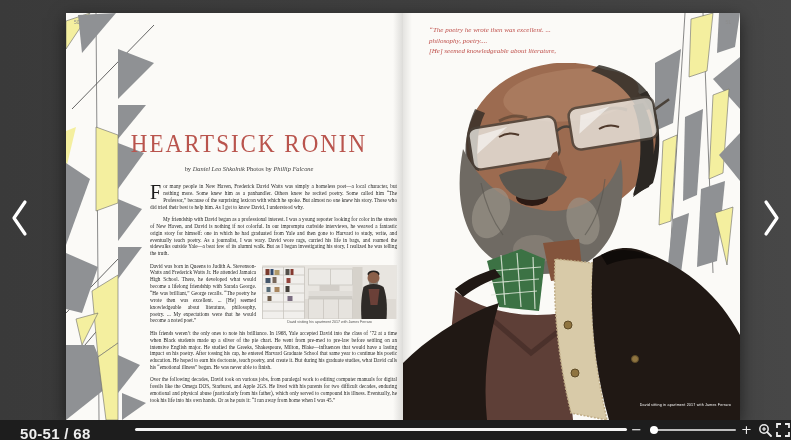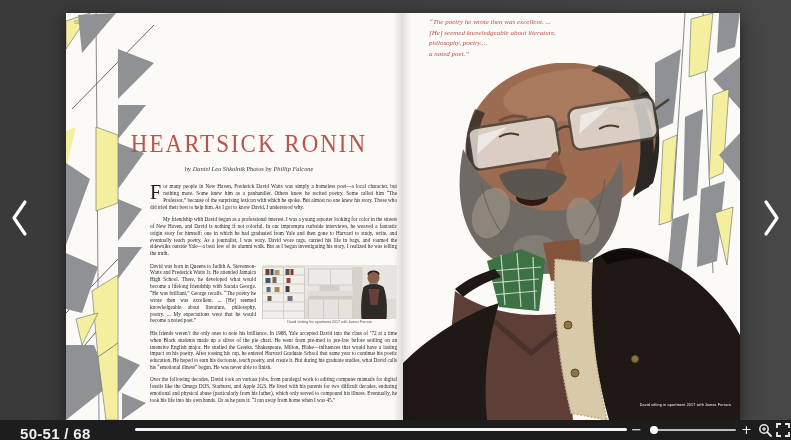--- a/index.html
+++ b/index.html
@@ -16,21 +16,21 @@
   .article-title{position:absolute;left:58px;top:103px;width:250px;text-align:center;font-family:"Liberation Serif",serif;font-weight:400;font-size:23px;letter-spacing:2px;color:#b9544d;transform:scaleY(1.10);z-index:2;}
   .byline{position:absolute;left:58px;top:152px;width:250px;text-align:center;font-family:"Liberation Serif",serif;font-size:6.4px;color:#3a3a3a;z-index:2;}
   .byline .it{font-style:italic;}
   .body-text{position:absolute;left:84px;top:170px;width:247px;font-family:"Liberation Serif",serif;font-size:5.2px;line-height:1.32;color:#262626;text-align:justify;z-index:2;}
   .body-text p{margin:0 0 5.5px;}
   .dropcap{float:left;font-size:20px;line-height:16px;padding:1px 2px 0 0;color:#1c1c1c;}
   .indent{text-indent:13px;}
   figure.apt{float:right;width:135px;margin:2px 0 3px 6px;padding:0;}
   figure.apt svg{display:block;}
   figure.apt figcaption{font-size:3.6px;color:#555;text-align:center;margin-top:1.5px;font-family:"Liberation Sans",sans-serif;}
-  .pull-quote{position:absolute;left:26px;top:4px;width:232px;font-family:"Liberation Serif",serif;font-style:italic;font-size:7px;line-height:1.5;color:#bf4f4a;z-index:3;}
+  .pull-quote{position:absolute;left:26px;top:12px;width:232px;font-family:"Liberation Serif",serif;font-style:italic;font-size:7px;line-height:1.5;color:#bf4f4a;z-index:3;}
   .portrait{position:absolute;left:0;top:50px;z-index:2;}
   .photo-caption-right{position:absolute;right:9px;bottom:13px;font-size:3.6px;color:#ffffff;z-index:4;letter-spacing:.2px;}
   .nav-btn{position:absolute;width:28px;height:42px;background:none;border:none;padding:0;cursor:pointer;z-index:10;}
   .nav-prev{left:6px;top:197px;}
   .nav-next{left:757px;top:197px;}
   .toolbar{position:absolute;left:0;bottom:0;width:791px;height:20px;background:#1d1d1d;z-index:11;}
   .page-indicator{position:absolute;left:20px;top:5px;font-size:15px;font-weight:bold;color:#efefef;letter-spacing:.3px;}
   .progress{position:absolute;left:135px;top:8px;width:492px;height:3px;background:#f4f4f4;border-radius:2px;cursor:pointer;}
   .zoom-out,.zoom-in{position:absolute;top:0;background:none;border:none;color:#ededed;font-size:13px;line-height:20px;padding:0;cursor:pointer;font-family:"DejaVu Sans",sans-serif;}
   .zoom-out{left:631px;}
@@ -146,23 +146,22 @@
         <polygon points="8,128 22,122 16,208 4,212" fill="#f4ef9f" stroke="#6a6a6a" stroke-width="0.6"></polygon>
         <polygon points="46,176 70,168 62,248 42,254" fill="#8f9194"></polygon>
         <polygon points="85,120 85,168 64,142" fill="#8f9194"></polygon>
         <polygon points="18,206 34,200 26,260 12,260" fill="#8f9194"></polygon>
         <polygon points="60,200 78,194 72,252" fill="#f4ef9f" stroke="#6a6a6a" stroke-width="0.6"></polygon>
       </svg>
       <div class="pagenum pr">51</div>
 
       <div class="pull-quote">
         <div>“The poetry he wrote then was excellent. ...</div>
+        <div>philosophy, poetry....</div>
         <div>[He] seemed knowledgeable about literature,</div>
-        <div>philosophy, poetry....</div>
-        <div>a noted poet.”</div>
       </div>
 
       <svg class="portrait" width="337" height="357" viewBox="0 0 337 357">
         <g>
           <path d="M244,28 C258,52 260,86 250,120 L230,134 C244,100 244,62 230,34 Z" fill="#2b2723"></path>
           <ellipse cx="158" cy="78" rx="95" ry="78" fill="#9c6b50" transform="rotate(-8 158 78)"></ellipse>
           <ellipse cx="168" cy="32" rx="68" ry="26" fill="#a97a5e" transform="rotate(-6 168 32)"></ellipse>
           <path d="M196,2 C226,8 246,24 252,44 L236,50 C228,30 210,14 188,8 Z" fill="#332e28" opacity="0.85"></path>
           <path d="M240,40 C252,64 254,96 246,124 L230,132 C240,102 240,66 230,42 Z" fill="#2b2723"></path>
           <path d="M72,46 C64,64 60,84 64,104 L76,108 C72,88 74,66 82,50 Z" fill="#2b2723" opacity="0.75"></path>

